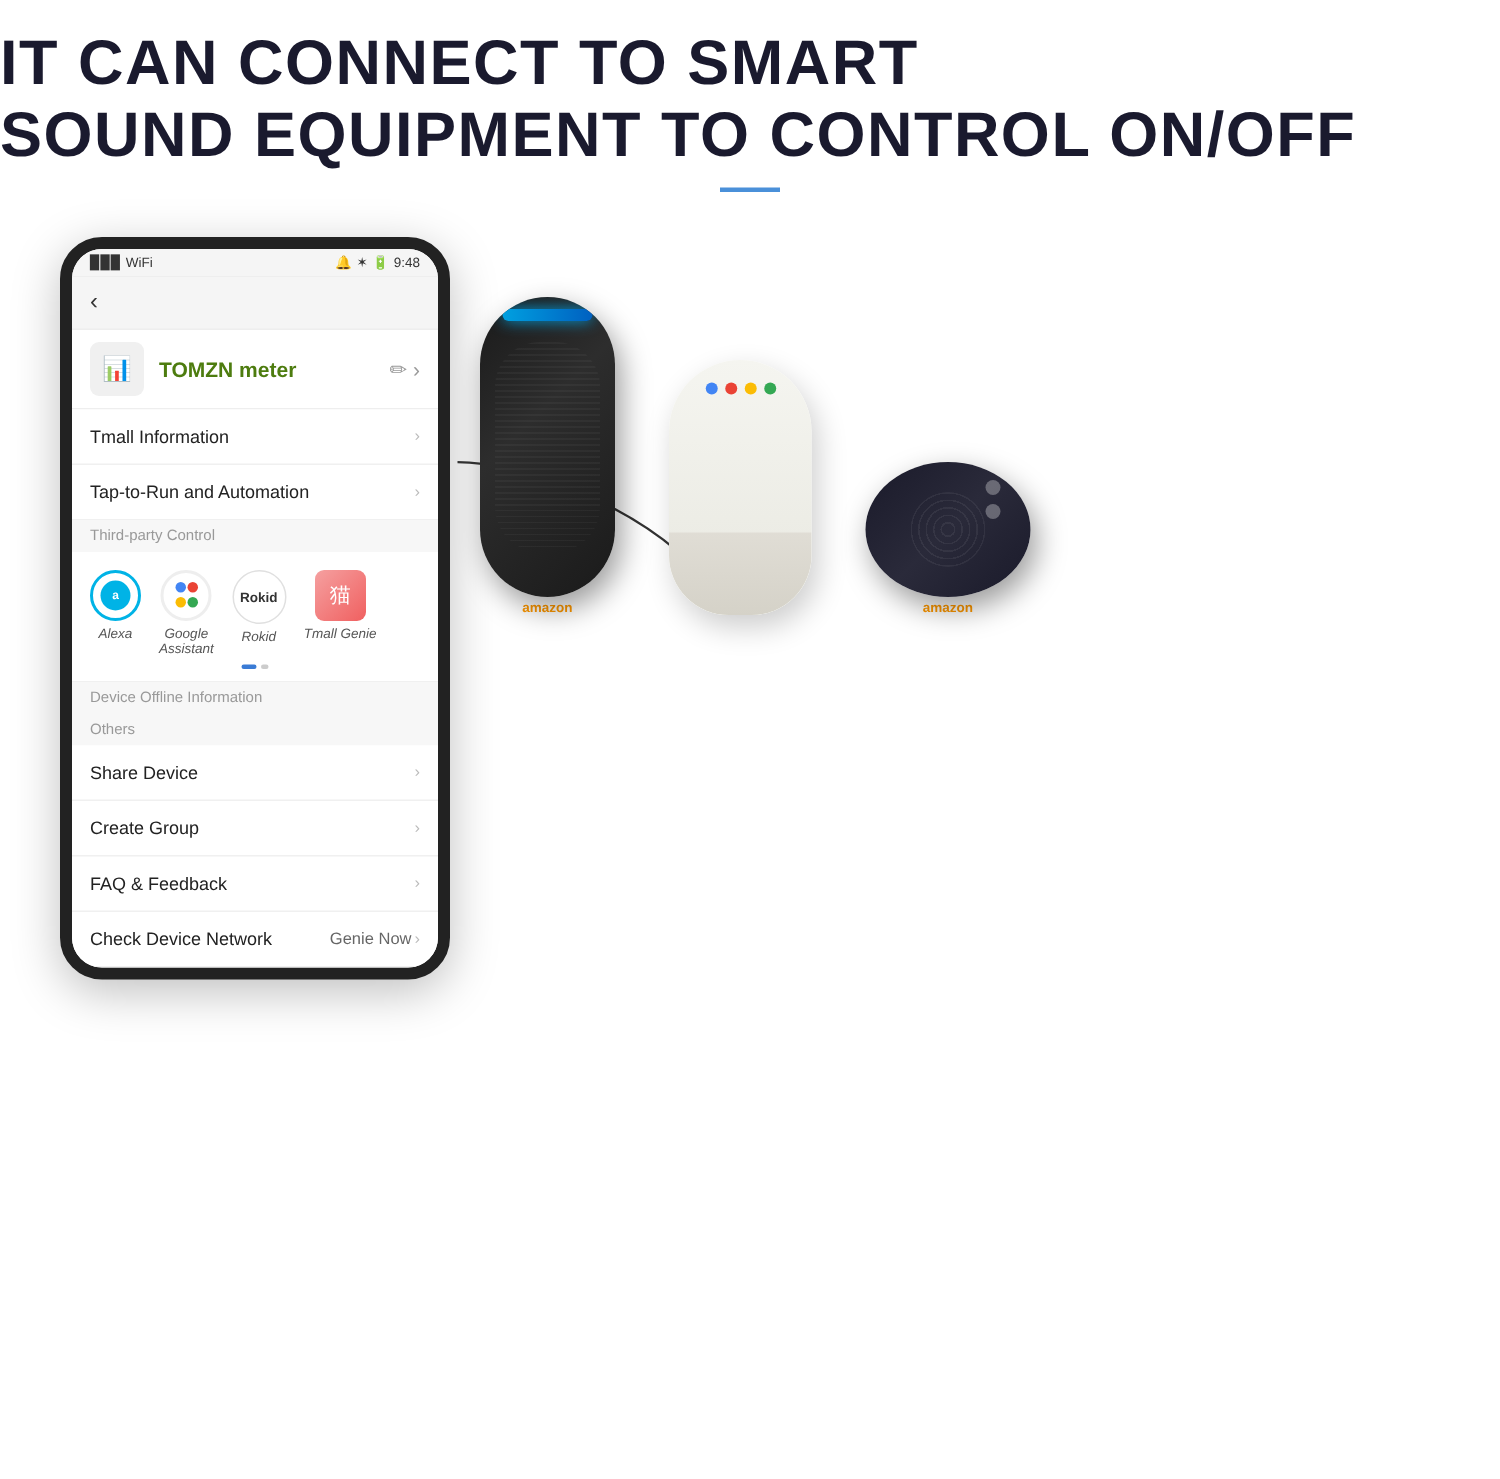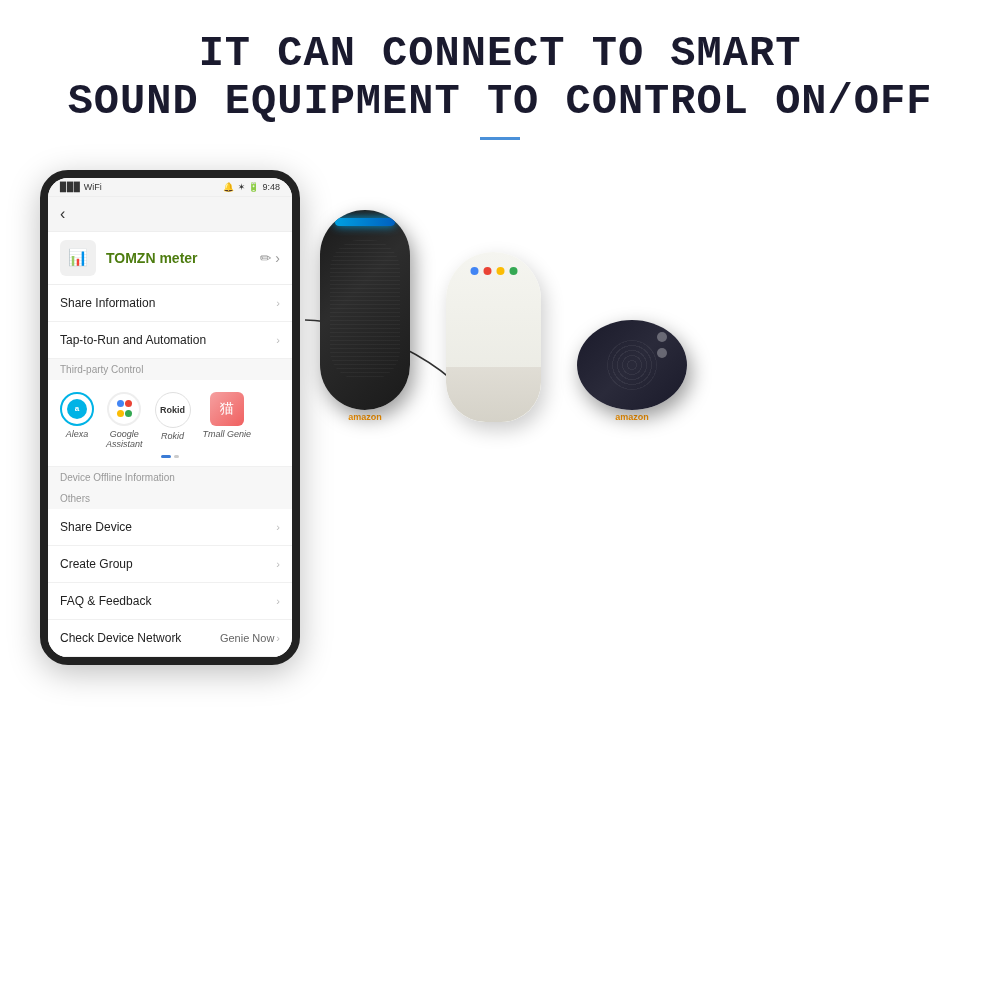--- a/index.html
+++ b/index.html
@@ -7,24 +7,22 @@
       width: 1000px;
       height: 986px;
       background: #ffffff;
       font-family: Arial, sans-serif;
       overflow: hidden;
       position: relative;
     }
 
     
     .header-section {
-      text-align: center;
-      padding-top: 30px;
+      padding-top: 18px;
       padding-bottom: 10px;
-      font-family: Liberation Mono, monospace;
     }
     .main-title {
       font-size: 42px;
       font-weight: 900;
       color: #1a1a2e;
       line-height: 1.15;
       letter-spacing: 1px;
       text-transform: uppercase;
     }
     .subtitle {
@@ -478,21 +476,21 @@
         <div class="device-header">
           <div class="device-icon-box">
             <span style="font-size:16px;">📊</span>
           </div>
           <span class="device-name">TOMZN meter</span>
           <span class="edit-icon">✏ ›</span>
         </div>
 
         <div class="menu-list">
           <div class="menu-item">
-            <span class="menu-item-label">Share Information</span>
+            <span class="menu-item-label">Tmall Information</span>
             <span class="menu-chevron">›</span>
           </div>
           <div class="menu-item">
             <span class="menu-item-label">Tap-to-Run and Automation</span>
             <span class="menu-chevron">›</span>
           </div>
         </div>
 
         <div class="section-label">Third-party Control</div>
         <div class="third-party-section">

